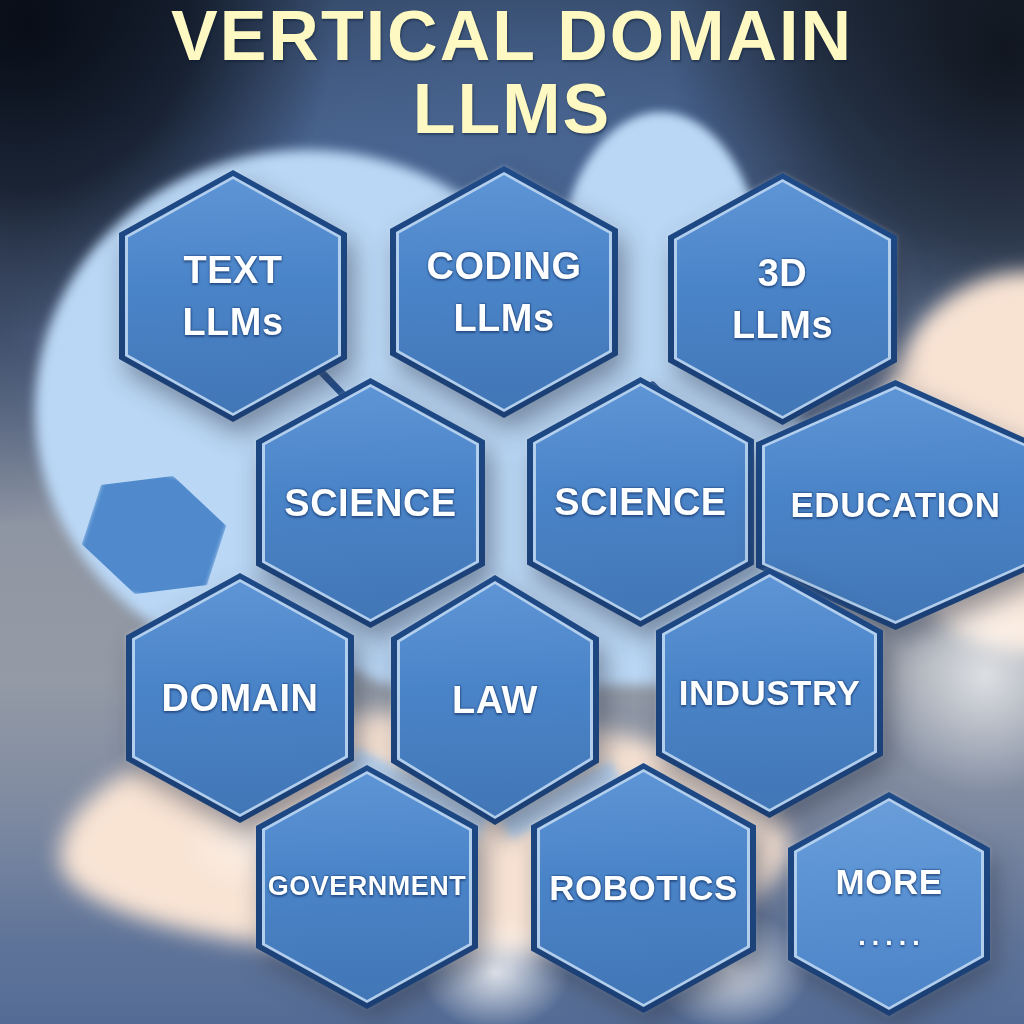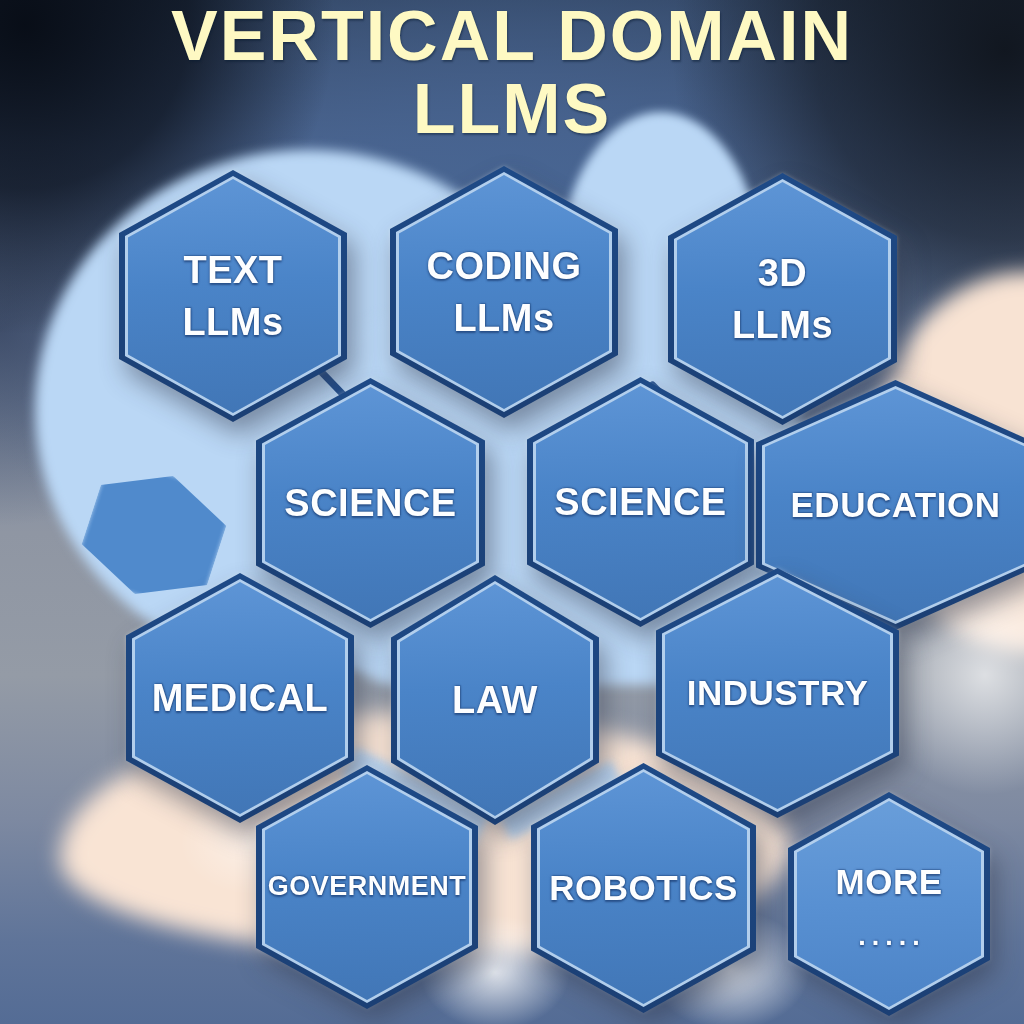--- a/index.html
+++ b/index.html
@@ -78,21 +78,21 @@
   .hx-more .label .dots{font-size:27px;letter-spacing:6px;line-height:1;margin-top:16px;text-indent:6px;}
   
   .hx-text       {left:119px;top:170px;width:228px;height:252px;}
   .hx-visual     {left:390px;top:166px;width:228px;height:252px;}
   .hx-3d         {left:668px;top:173px;width:229px;height:252px;}
   .hx-medical    {left:256px;top:378px;width:229px;height:250px;}
   .hx-science    {left:527px;top:377px;width:227px;height:250px;}
   .hx-education  {left:756px;top:380px;width:251px;height:250px;padding-left:28px;}
   .hx-coding     {left:126px;top:573px;width:228px;height:250px;}
   .hx-law        {left:391px;top:575px;width:208px;height:250px;}
-  .hx-industry   {left:656px;top:568px;width:227px;height:250px;padding-left:16px;}
+  .hx-industry   {left:656px;top:568px;width:227px;height:250px;}
   .hx-government {left:256px;top:765px;width:222px;height:244px;}
   .hx-robotics   {left:500px;top:763px;width:225px;height:250px;margin-left:31px;}
   .hx-more       {left:788px;top:792px;width:202px;height:224px;}
 </style>
 </head>
 <body>
 
 <div class="stage">
 
   <div class="bg-base"></div>
@@ -175,21 +175,21 @@
     <div class="label">
       <span>EDUCATION</span>
     </div>
   </div>
 
   <div class="hex hx-coding">
     <div class="layer b-border"></div>
     <div class="layer b-hilite"></div>
     <div class="layer b-fill"></div>
     <div class="label">
-      <span>MEDICAL</span>
+      <span>DOMAIN</span>
     </div>
   </div>
 
   <div class="hex hx-law">
     <div class="layer b-border"></div>
     <div class="layer b-hilite"></div>
     <div class="layer b-fill"></div>
     <div class="label">
       <span>LAW</span>
     </div>

